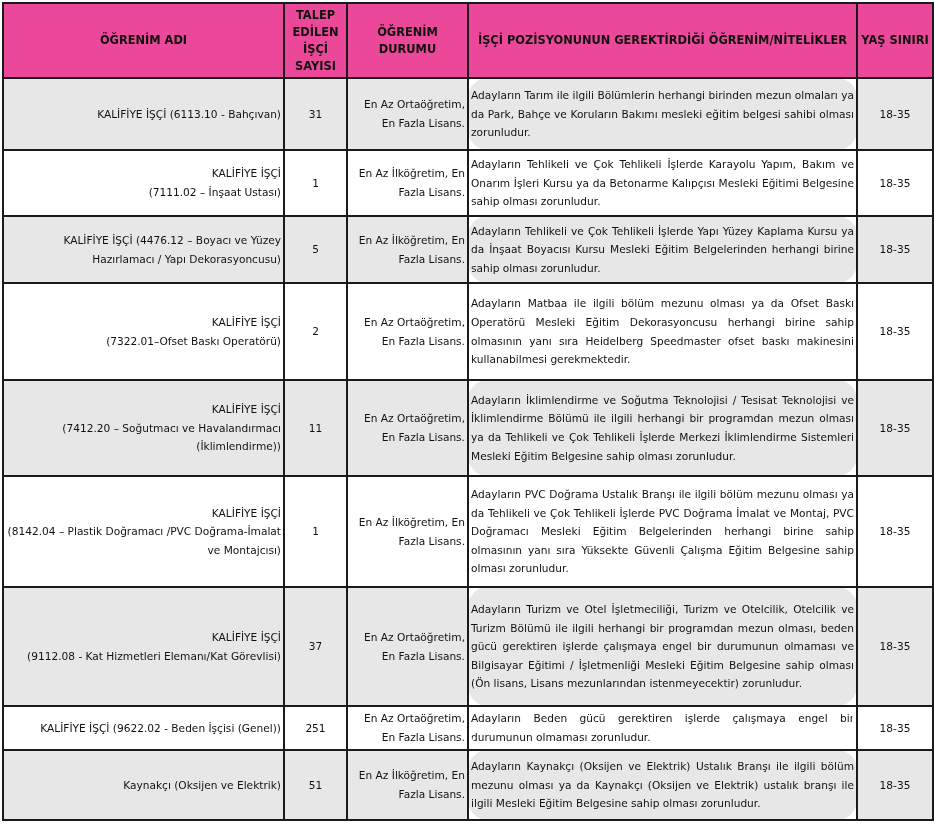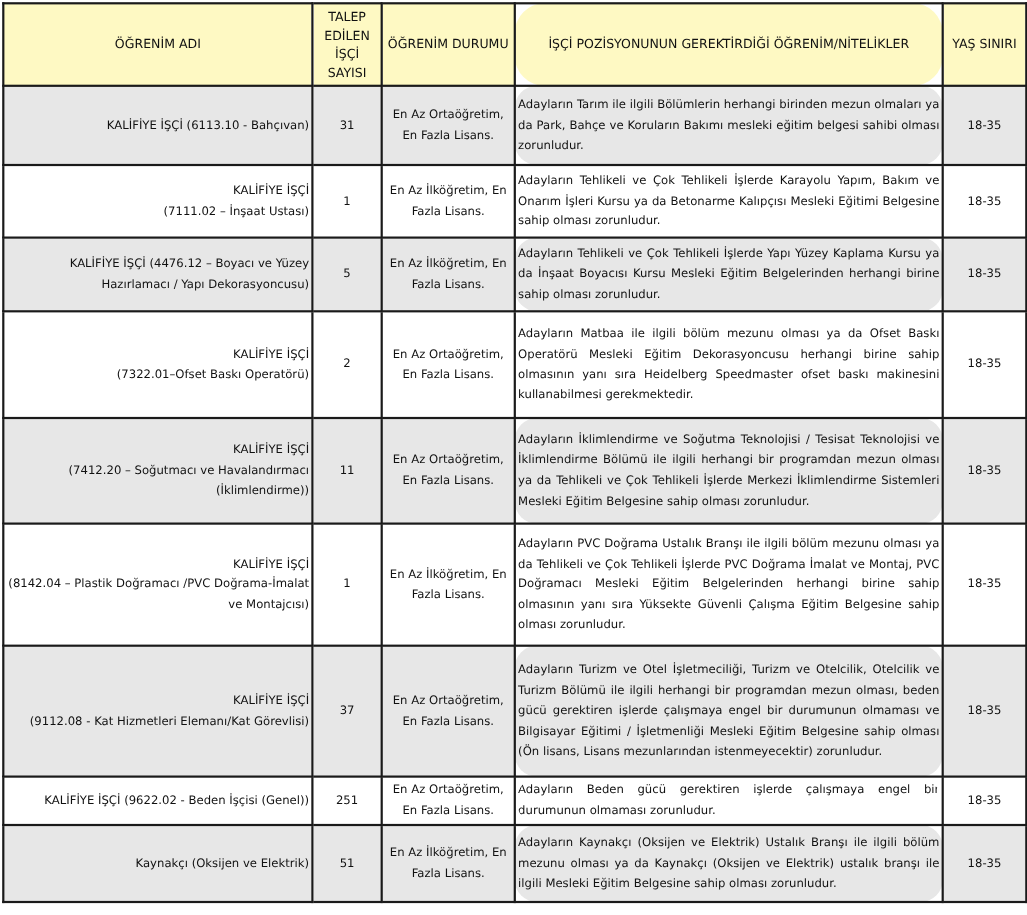--- a/index.html
+++ b/index.html
@@ -11,34 +11,34 @@
     font-family: "DejaVu Sans", "Liberation Sans", sans-serif;
     font-size: 10.6px; color: #111;
   }
   table.grid td, table.grid th {
     border: 2px solid #1a1a1a;
     padding: 0 2px;
     vertical-align: middle;
     overflow: hidden;
   }
   table.grid thead th {
-    background: #fef9c3;
-    font-weight: normal;
+    background: #ec4899;
+    font-weight: bold;
     text-align: center;
     font-size: 11.4px;
     line-height: 17px;
     height: 73px;
     padding: 0 1px;
   }
-  th.col-req { white-space: nowrap; font-size: 11.2px; border-radius: 27px; }
+  th.col-req { white-space: nowrap; font-size: 11.2px; }
   table.grid tbody tr.shade td { background: #e7e7e7; }
   table.grid tbody tr td { background: #ffffff; line-height: 18.6px; }
   td.pos { text-align: right; }
   td.cnt { text-align: center; }
-  td.edu { text-align: center; }
+  td.edu { text-align: right; }
   td.req { text-align: justify; text-align-last: left; border-radius: 20px; }
   td.age { text-align: center; }
   .pos span { display: block; }
 </style>
 </head>
 <body>
 
 <table class="grid">
   <colgroup>
     <col style="width:281px">

